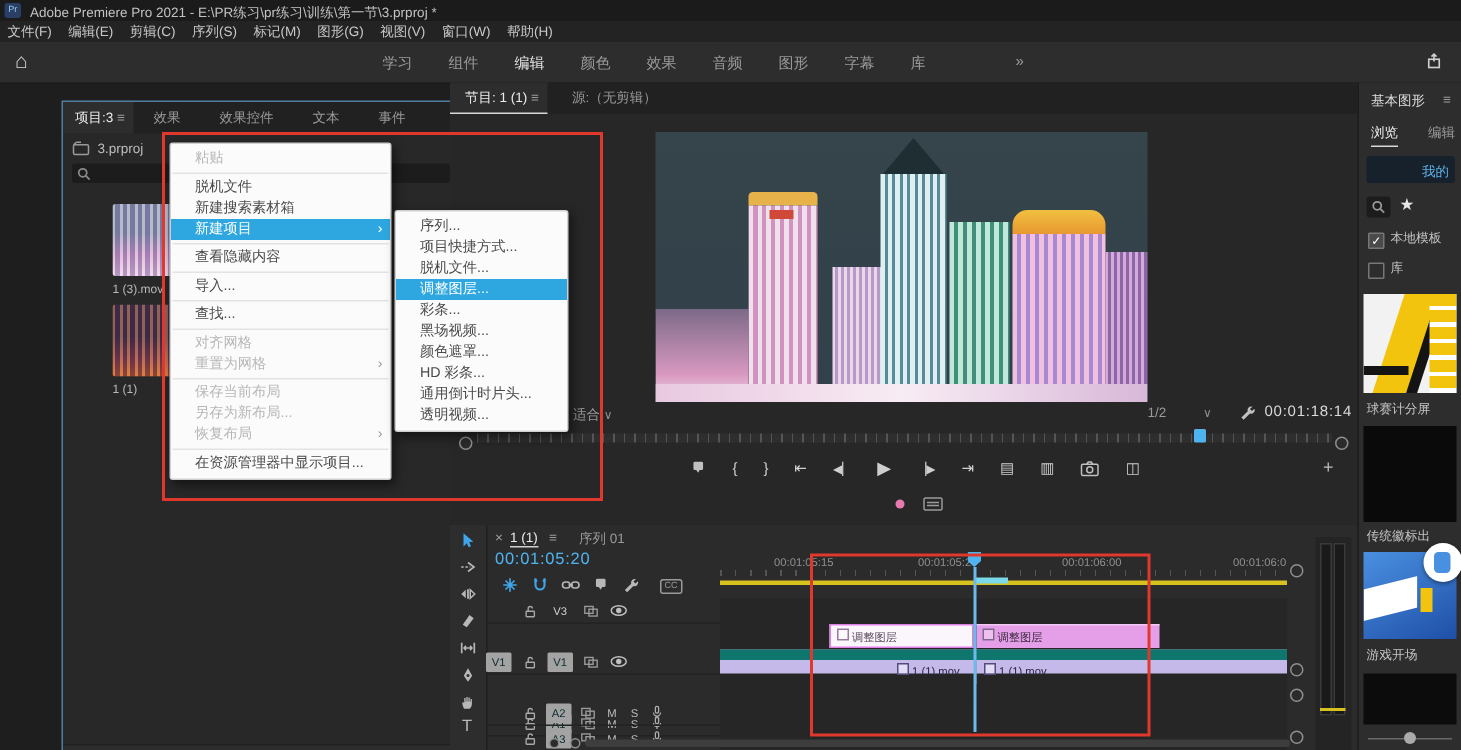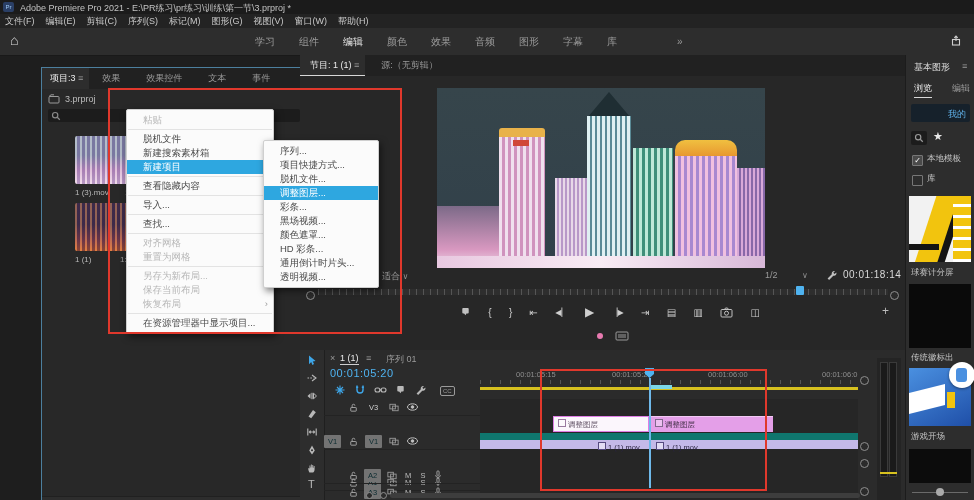--- a/index.html
+++ b/index.html
@@ -20,21 +20,21 @@
   
   .ann{border:2px solid #e0382c;z-index:60;pointer-events:none}
   
   .ic{display:inline-block;vertical-align:middle}
   svg.ic{overflow:visible}
   .chev{color:#8f8f8f;font-size:8px}
   .ccbox{border:1px solid #9a9a9a;border-radius:2px;font-size:6px;color:#9a9a9a;padding:0 2px;line-height:8px}
   .circle-h{width:7px;height:7px;border:1px solid #8f8f8f;border-radius:50%;background:#2b2b2b}
   
   .tname{width:17px;height:13px;line-height:13px;text-align:center;font-size:7.5px;color:#cfcfcf;border-radius:1px}
-  .tname.on{background:#737373;color:#0b2b30}
+  .tname.on{background:#a3a3a3;color:#0b2b30}
   .ms{font-size:7.5px;color:#bdbdbd;width:10px;text-align:center}
   
   .cliplabel{font-size:7.5px;line-height:15px;white-space:nowrap;overflow:hidden}
   .fxbadge{display:inline-block;width:6px;height:6px;border:1px solid rgba(40,30,60,.55);background:rgba(255,255,255,.35);margin-right:2px}
   
   .eglabel{font-size:8.5px;color:#c4c4c4;white-space:nowrap;overflow:hidden}
   .cbx{width:9px;height:9px;border:1px solid #777;background:#4a4a4a;display:inline-block;margin-right:4px;position:relative;top:1px;border-radius:1px;font-size:8px;line-height:9px;text-align:center;color:#fff}
 </style>
 </head>
 <body>
@@ -456,38 +456,38 @@
       </div>
     </div>
     <span class="abs eglabel" style="left:5px;top:376px;">游戏开场</span>
 
     <div class="abs" style="left:3px;top:394px;width:62px;height:34px;background:#0c0c0c;"></div>
 
     <span class="abs" style="left:6px;top:437px;width:56px;height:1px;background:#6a6a6a;"></span>
     <span class="abs" style="left:30px;top:433px;width:8px;height:8px;border-radius:50%;background:#aaaaaa;"></span>
   </div>
 
-  <div class="abs cmenu" style="left:126px;top:95px;width:146px;margin-top:14px;">
+  <div class="abs cmenu" style="left:113px;top:95px;width:146px;">
     <div class="mi dis">粘贴</div>
     <div class="msep"></div>
     <div class="mi">脱机文件</div>
     <div class="mi">新建搜索素材箱</div>
     <div class="mi hi"><span>新建项目</span><span class="sub-arrow">›</span></div>
     <div class="msep"></div>
     <div class="mi">查看隐藏内容</div>
     <div class="msep"></div>
     <div class="mi">导入...</div>
     <div class="msep"></div>
     <div class="mi">查找...</div>
     <div class="msep"></div>
     <div class="mi dis">对齐网格</div>
     <div class="mi dis"><span>重置为网格</span><span class="sub-arrow">›</span></div>
     <div class="msep"></div>
+    <div class="mi dis">保存当前布局</div>
     <div class="mi dis">另存为新布局...</div>
-    <div class="mi dis">保存当前布局</div>
     <div class="mi dis"><span>恢复布局</span><span class="sub-arrow">›</span></div>
     <div class="msep"></div>
     <div class="mi">在资源管理器中显示项目...</div>
   </div>
 
   <div class="abs cmenu" style="left:263px;top:140px;width:114px;">
     <div class="mi">序列...</div>
     <div class="mi">项目快捷方式...</div>
     <div class="mi">脱机文件...</div>
     <div class="mi hi">调整图层...</div>

